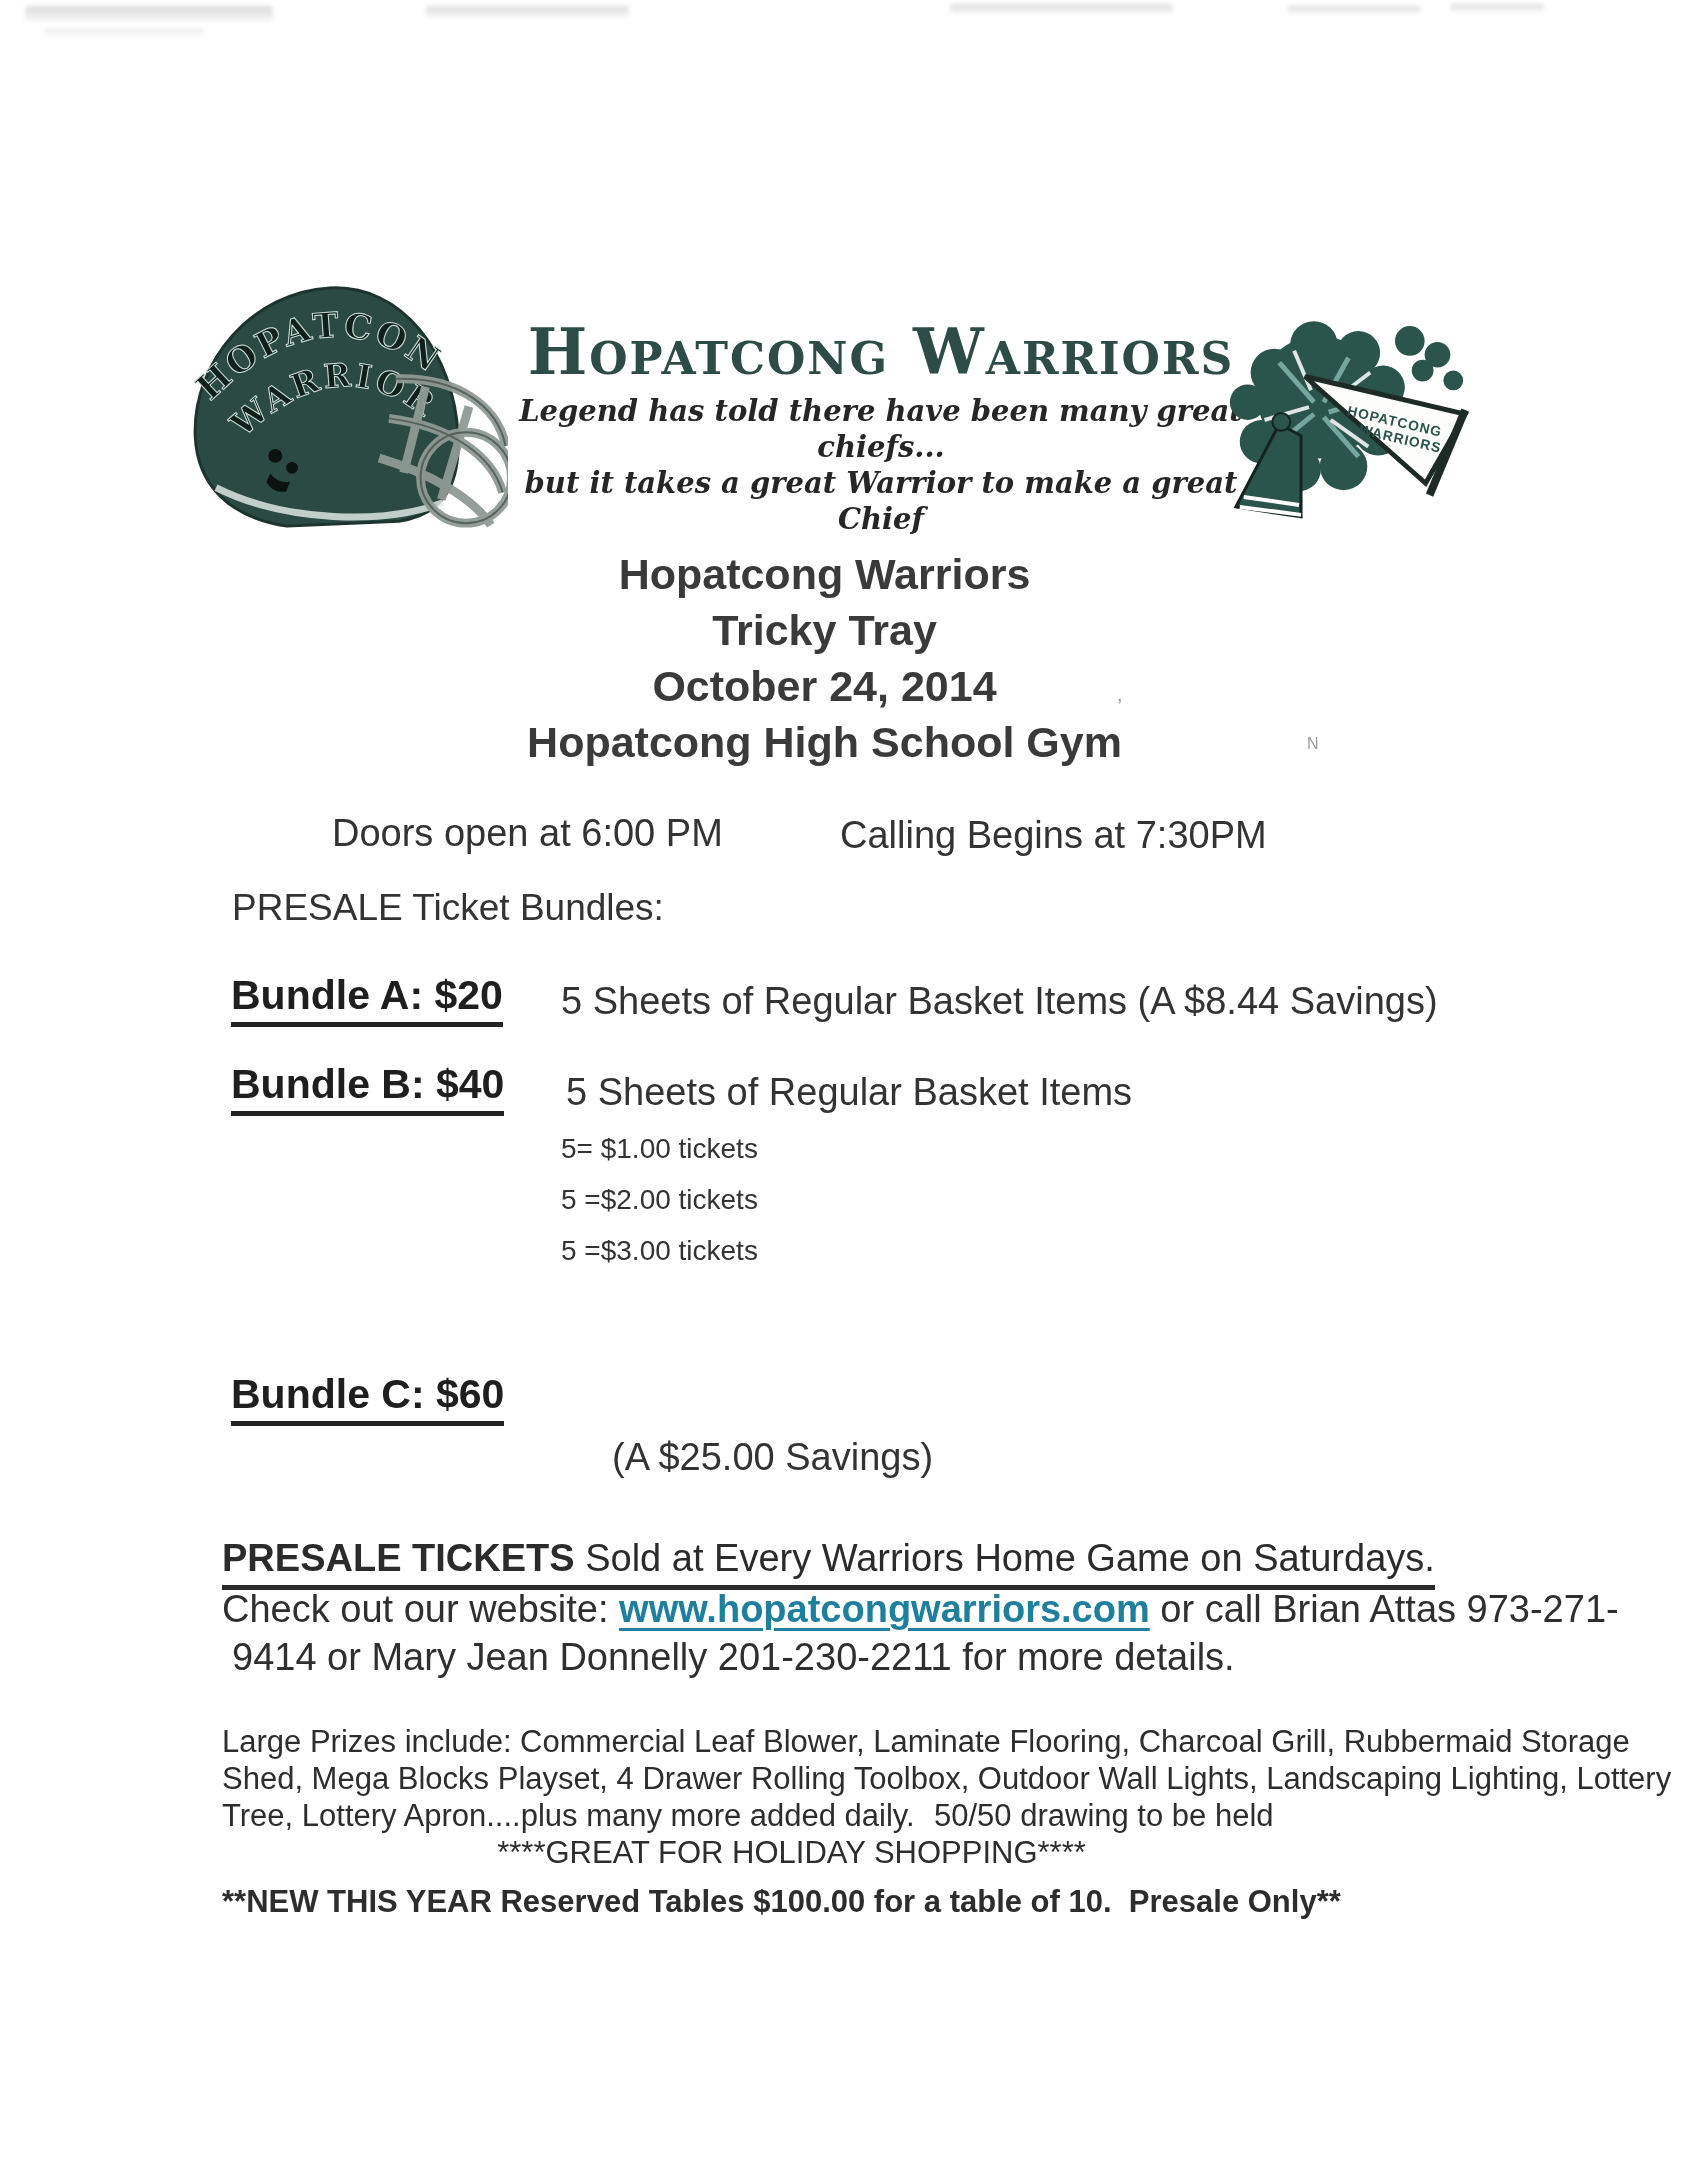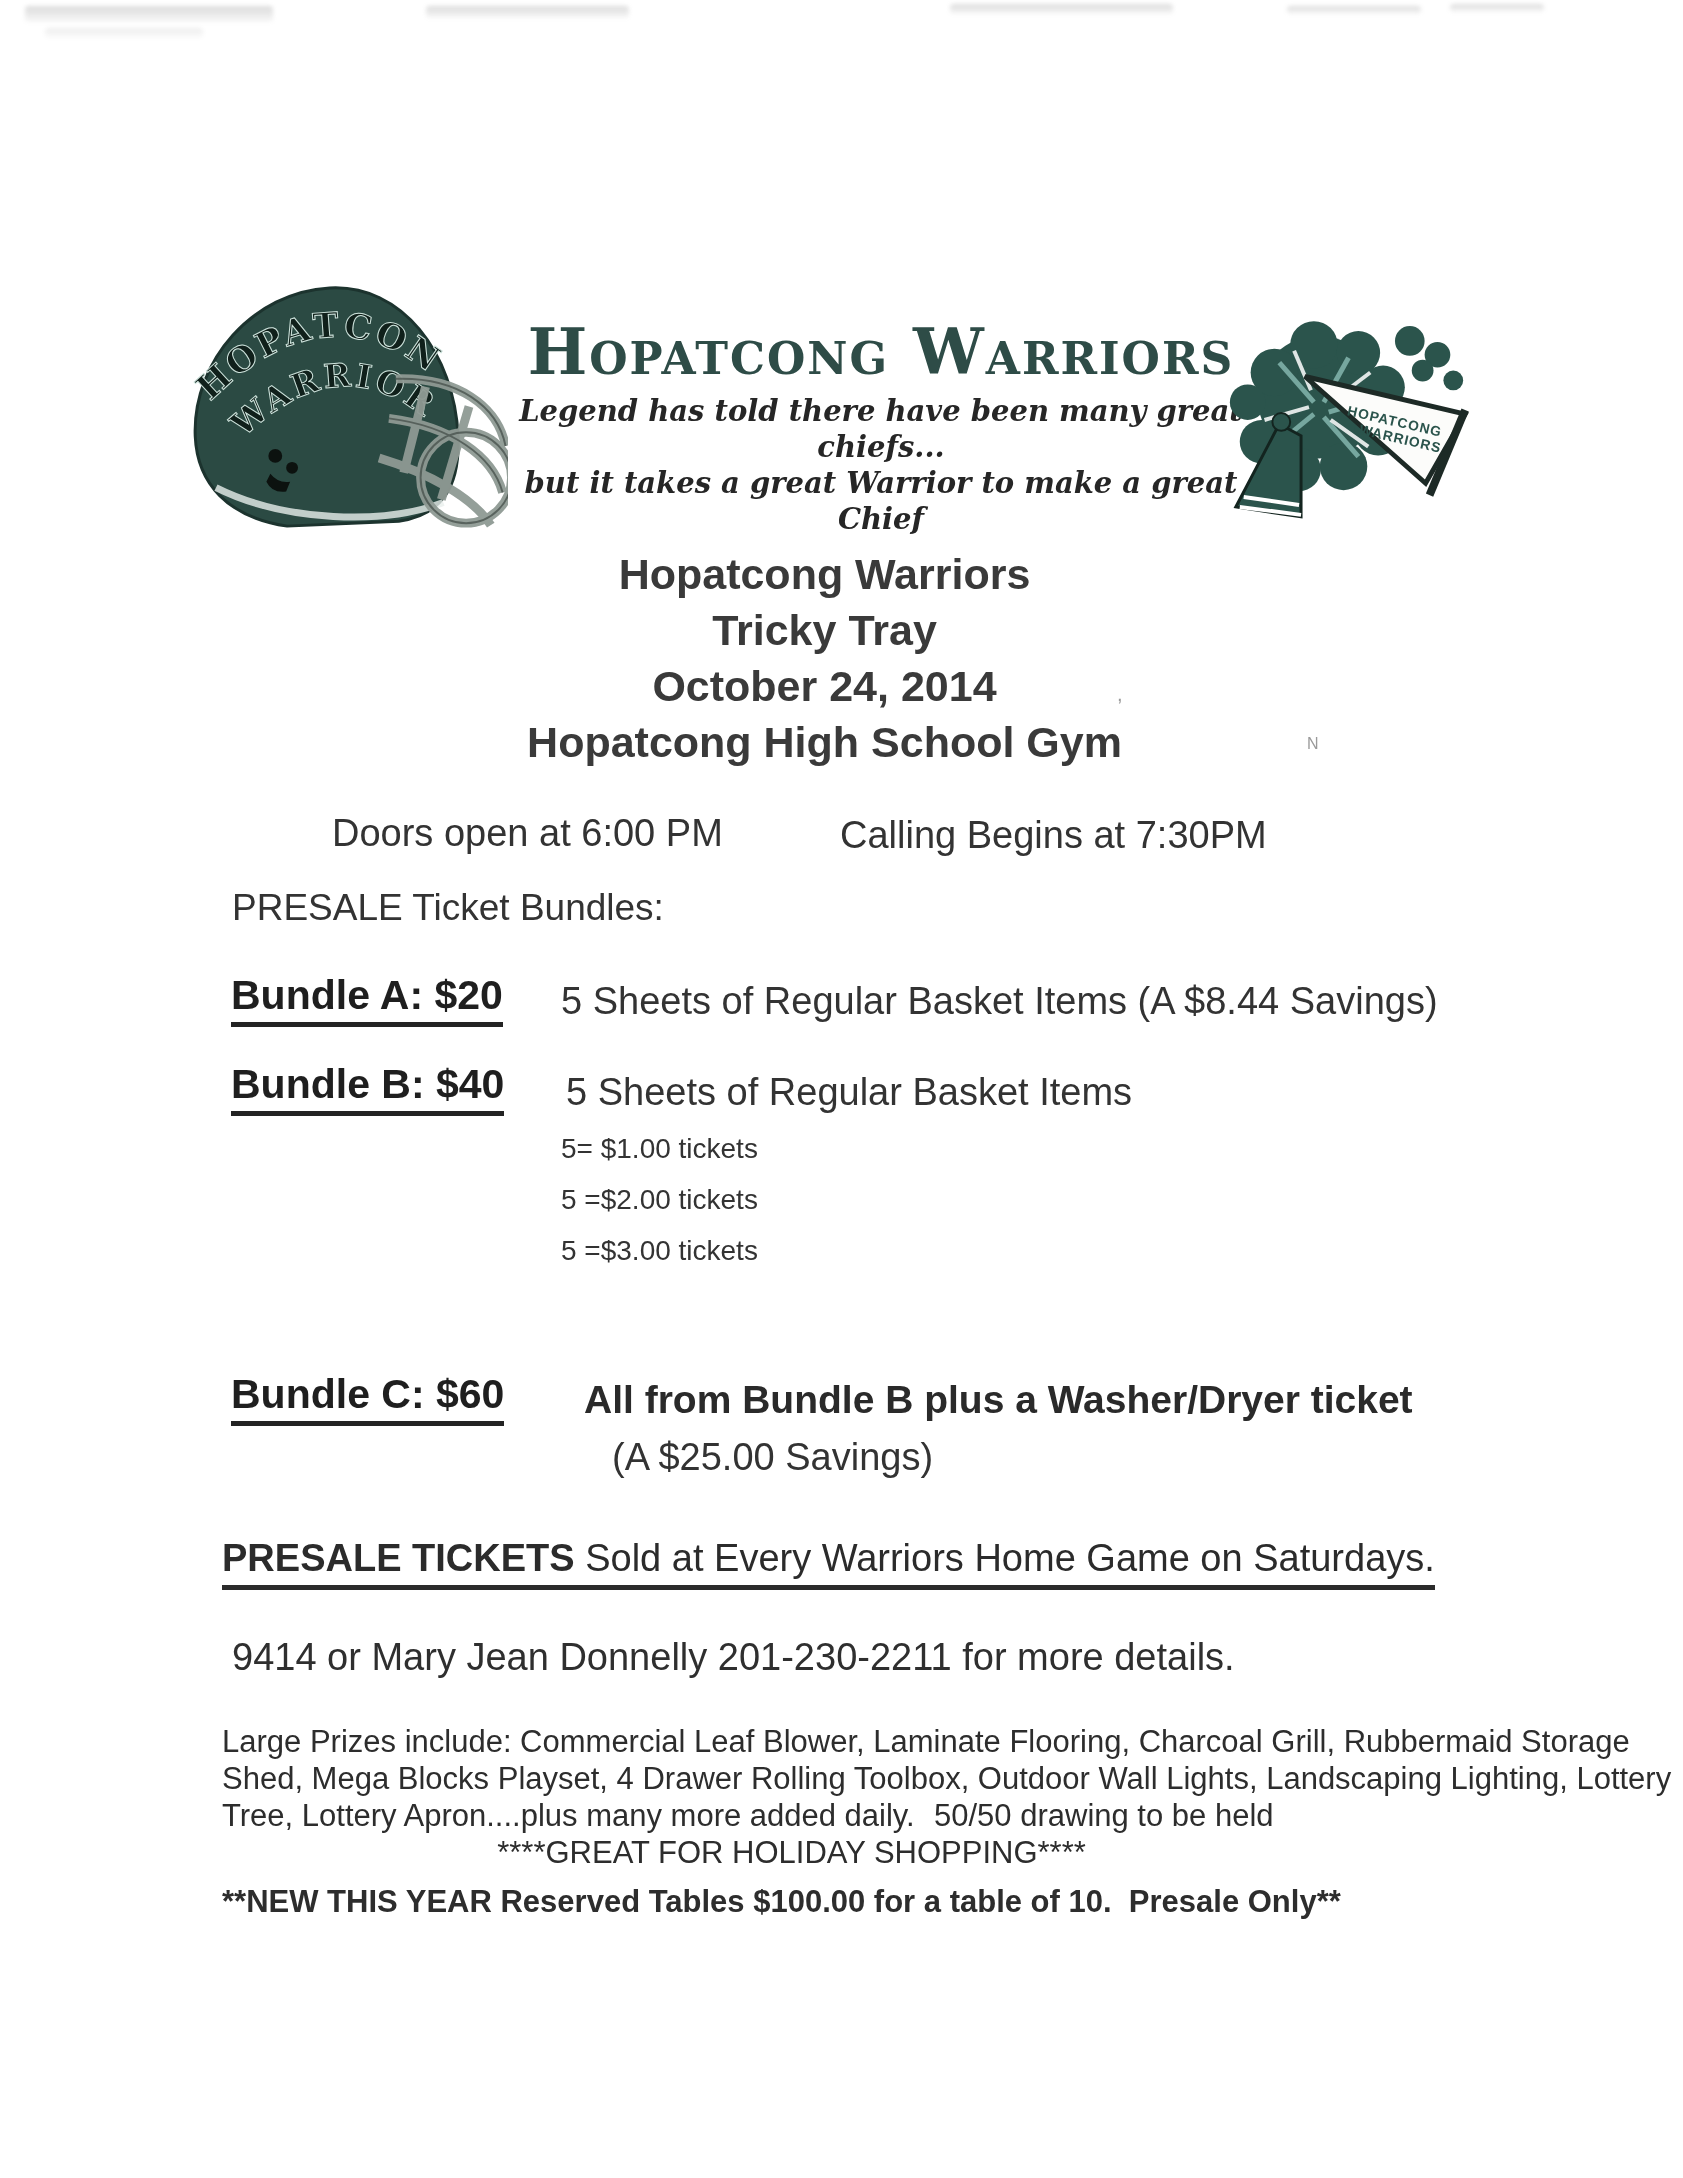--- a/index.html
+++ b/index.html
@@ -230,25 +230,27 @@
   <div class="bundle-b-desc">5 Sheets of Regular Basket Items</div>
   <div class="bundle-b-items">
     <div>5= $1.00 tickets</div>
     <div>5 =$2.00 tickets</div>
     <div>5 =$3.00 tickets</div>
   </div>
 
   <div class="bundle-c-label" style="position:absolute;">
     <span class="bundle-label">Bundle C: $60</span>
   </div>
-  <div class="bundle-c-desc">All from Bundle B plus a Washer/Dryer ticket</div>
   <div class="bundle-c-desc2">(A $25.00 Savings)</div>
 
   <div class="tickets-line1">
     <span class="bold">PRESALE TICKETS</span><span> Sold at Every Warriors Home Game on Saturdays.</span>
+  </div>
+  <div class="tickets-line2">
+    <span>Check out our website: </span><span class="tickets-link">www.hopatcongwarriors.com</span><span> or call Brian Attas 973-271-</span>
   </div>
   <div class="tickets-line3">9414 or Mary Jean Donnelly 201-230-2211 for more details.</div>
 
   <div class="fineprint">
     <div class="fp-line">Large Prizes include: Commercial Leaf Blower, Laminate Flooring, Charcoal Grill, Rubbermaid Storage</div>
     <div class="fp-line">Shed, Mega Blocks Playset, 4 Drawer Rolling Toolbox, Outdoor Wall Lights, Landscaping Lighting, Lottery</div>
     <div class="fp-line fp-line3">
       <span>Tree, Lottery Apron....plus many more added daily.</span>
       <span class="fp-drawing">50/50 drawing to be held</span>
     </div>

